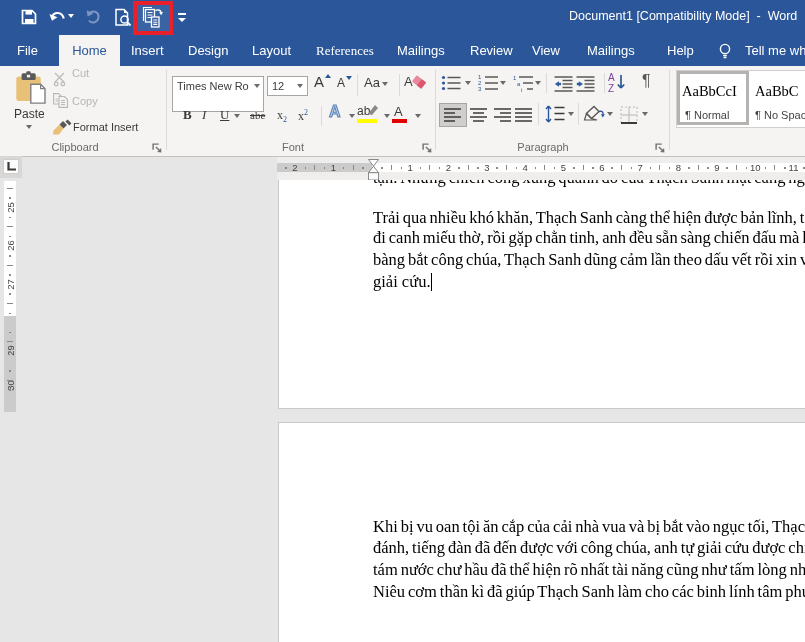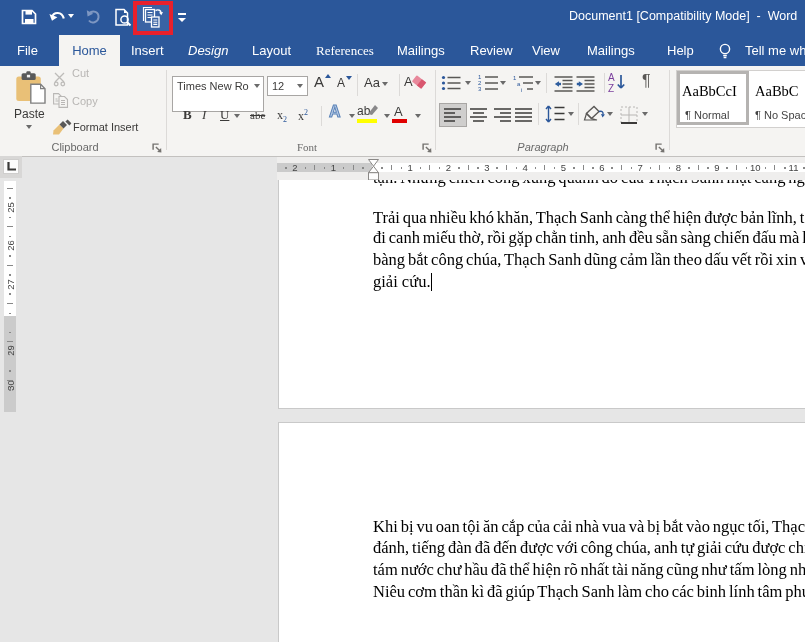--- a/index.html
+++ b/index.html
@@ -79,43 +79,43 @@
   </svg>
   <div class="abs" style="left:177.5px;top:13px;width:8px;height:2.2px;background:#fff;"></div>
   <div class="abs" style="left:177.5px;top:17.5px;width:0;height:0;border-left:4px solid transparent;border-right:4px solid transparent;border-top:4.5px solid #fff;"></div>
 </div>
 <div class="abs" id="menubar">
   <div id="hometab">
       <span>Home</span>
     </div>
   <div class="mitem" style="left:17px;">File</div>
   <div class="mitem" style="left:131px;">Insert</div>
-  <div class="mitem" style="left:188px;font-style:italic;">Design</div>
+  <div class="mitem" style="left:188px;">Design</div>
   <div class="mitem" style="left:252px;">Layout</div>
   <div class="mitem" style="left:316px;font-family:Liberation Serif, serif;">References</div>
   <div class="mitem" style="left:397px;">Mailings</div>
   <div class="mitem" style="left:470px;">Review</div>
   <div class="mitem" style="left:532px;">View</div>
   <div class="mitem" style="left:587px;">Mailings</div>
   <div class="mitem" style="left:667px;">Help</div>
   <svg class="abs" style="left:718px;top:7px;" width="14" height="19" viewBox="0 0 14 19">
     <circle cx="7" cy="7" r="4.6" fill="none" stroke="#fff" stroke-width="1.4"></circle>
     <path d="M5.2 13.5 h3.6 M5.6 15.5 h2.8" stroke="#fff" stroke-width="1.3"></path>
   </svg>
   <div class="mitem" style="left:745px;">Tell me what</div>
 </div>
 <div class="abs" id="titletext">Document1 [Compatibility Mode]&nbsp; -&nbsp; Word</div>
 <div class="abs" id="redbox"></div>
 <div class="abs" id="ribbon">
   <div class="gsep" style="left:166px;"></div>
   <div class="gsep" style="left:435px;"></div>
   <div class="gsep" style="left:669px;"></div>
   <div class="glabel" style="left:40px;width:70px;">Clipboard</div>
-  <div class="glabel" style="left:272px;width:70px;font-family:Liberation Serif, serif;">Font</div>
-  <div class="glabel" style="left:508px;width:70px;font-style:italic;">Paragraph</div>
+  <div class="glabel" style="left:258px;width:70px;">Font</div>
+  <div class="glabel" style="left:508px;width:70px;">Paragraph</div>
   <svg class="launcher" style="left:152px;" width="9" height="9" viewBox="0 0 9 9">
     <path d="M1 6 V1 H6" fill="none" stroke="#757370" stroke-width="1.3"></path>
     <path d="M3.5 3.5 L7.5 7.5" stroke="#757370" stroke-width="1.3"></path>
     <path d="M8.5 8.5 L8.2 4.6 L4.6 8.2 Z" fill="#757370"></path>
   </svg>
   <svg class="launcher" style="left:422px;" width="9" height="9" viewBox="0 0 9 9">
     <path d="M1 6 V1 H6" fill="none" stroke="#757370" stroke-width="1.3"></path>
     <path d="M3.5 3.5 L7.5 7.5" stroke="#757370" stroke-width="1.3"></path>
     <path d="M8.5 8.5 L8.2 4.6 L4.6 8.2 Z" fill="#757370"></path>
   </svg>

